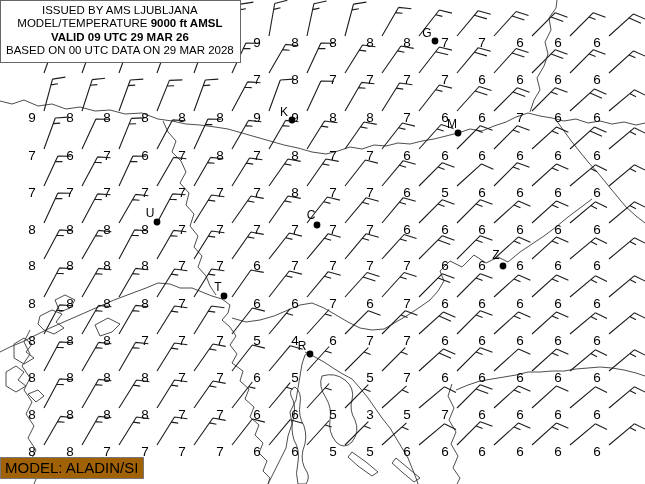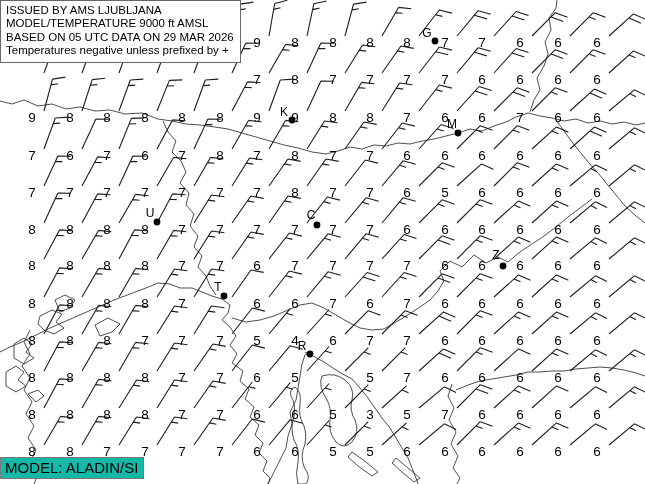--- a/index.html
+++ b/index.html
@@ -1,23 +1,23 @@
 <!DOCTYPE html>
 <html><head>
 <meta charset="utf-8">
 <style>
   html,body{margin:0;padding:0;background:#fff;}
   #stage{position:relative;width:645px;height:484px;background:#ffffff;overflow:hidden;
          font-family:"Liberation Sans",sans-serif;}
   #mapsvg{position:absolute;left:0;top:0;}
   .infobox{position:absolute;left:0;top:0;background:#ffffff;border:1px solid #666;
            padding:3px 6px 4px 5px;font-size:11.5px;line-height:13.4px;color:#000;
-           white-space:nowrap;z-index:5;}
-  .infobox .b{font-weight:normal;}
-  .modelbox{position:absolute;left:0;top:457px;background:#14b8a6;border:1px solid #777;
+           white-space:nowrap;z-index:5;text-align:center;}
+  .infobox .b{font-weight:bold;}
+  .modelbox{position:absolute;left:0;top:457px;background:#a16207;border:1px solid #777;
             padding:1px 5px 2px 4px;font-size:15px;color:#000;z-index:5;white-space:nowrap;}
   svg text{font-family:"Liberation Sans",sans-serif;}
 </style>
 </head>
 <body>
 
 <div id="stage">
   <svg id="mapsvg" width="645" height="484" viewBox="0 0 645 484">
       <path d="M0,101 L12,104 L24,100 L38,106 L52,104 L66,109 L80,107 L95,111 L110,110 L125,114 L142,113 L158,119 L172,121 L186,124 L200,125 L215,127 L228,129 L242,133 L256,137 L270,141 L284,145 L298,148 L312,152 L326,154 L338,151 L350,147 L362,149 L374,145 L386,146 L398,143 L410,144 L422,141 L434,139 L446,136 L458,133 L470,129 L482,131 L494,126 L506,122 L516,117 L528,113 L540,116 L552,118 L564,121 L576,119 L588,123 L600,121 L612,124 L624,122 L636,125 L645,123" fill="none" stroke="#3a3a3a" stroke-width="0.9" stroke-linejoin="round"></path>
       <path d="M530,112 L534,100 L540,90 L537,78 L544,66 L548,54 L545,42 L551,30 L549,18 L556,8 L557,0" fill="none" stroke="#3a3a3a" stroke-width="0.9" stroke-linejoin="round"></path>
@@ -425,20 +425,20 @@
       <text x="496" y="259" text-anchor="middle" font-size="12" fill="#000">Z</text>
       <circle cx="224" cy="296" r="3.4" fill="#000"></circle>
       <text x="218" y="291" text-anchor="middle" font-size="12" fill="#000">T</text>
       <circle cx="310" cy="354" r="3.4" fill="#000"></circle>
       <text x="302" y="350" text-anchor="middle" font-size="12" fill="#000">R</text>
     </svg>
 
   <div class="infobox" id="infobox">
       <div><span>ISSUED BY AMS LJUBLJANA</span></div>
       <div><span>MODEL/TEMPERATURE </span><span class="b">9000 ft AMSL</span></div>
-      <div><span>BASED ON 05 UTC DATA ON 29 MAR 2026</span></div>
-      <div><span>Temperatures negative unless prefixed by +</span></div>
+      <div><span class="b">VALID 09 UTC 29 MAR 26</span></div>
+      <div><span>BASED ON 00 UTC DATA ON 29 MAR 2028</span></div>
     </div>
 
   <div class="modelbox">
     <span>MODEL: ALADIN/SI</span>
   </div>
 </div>
 
 </body></html>

